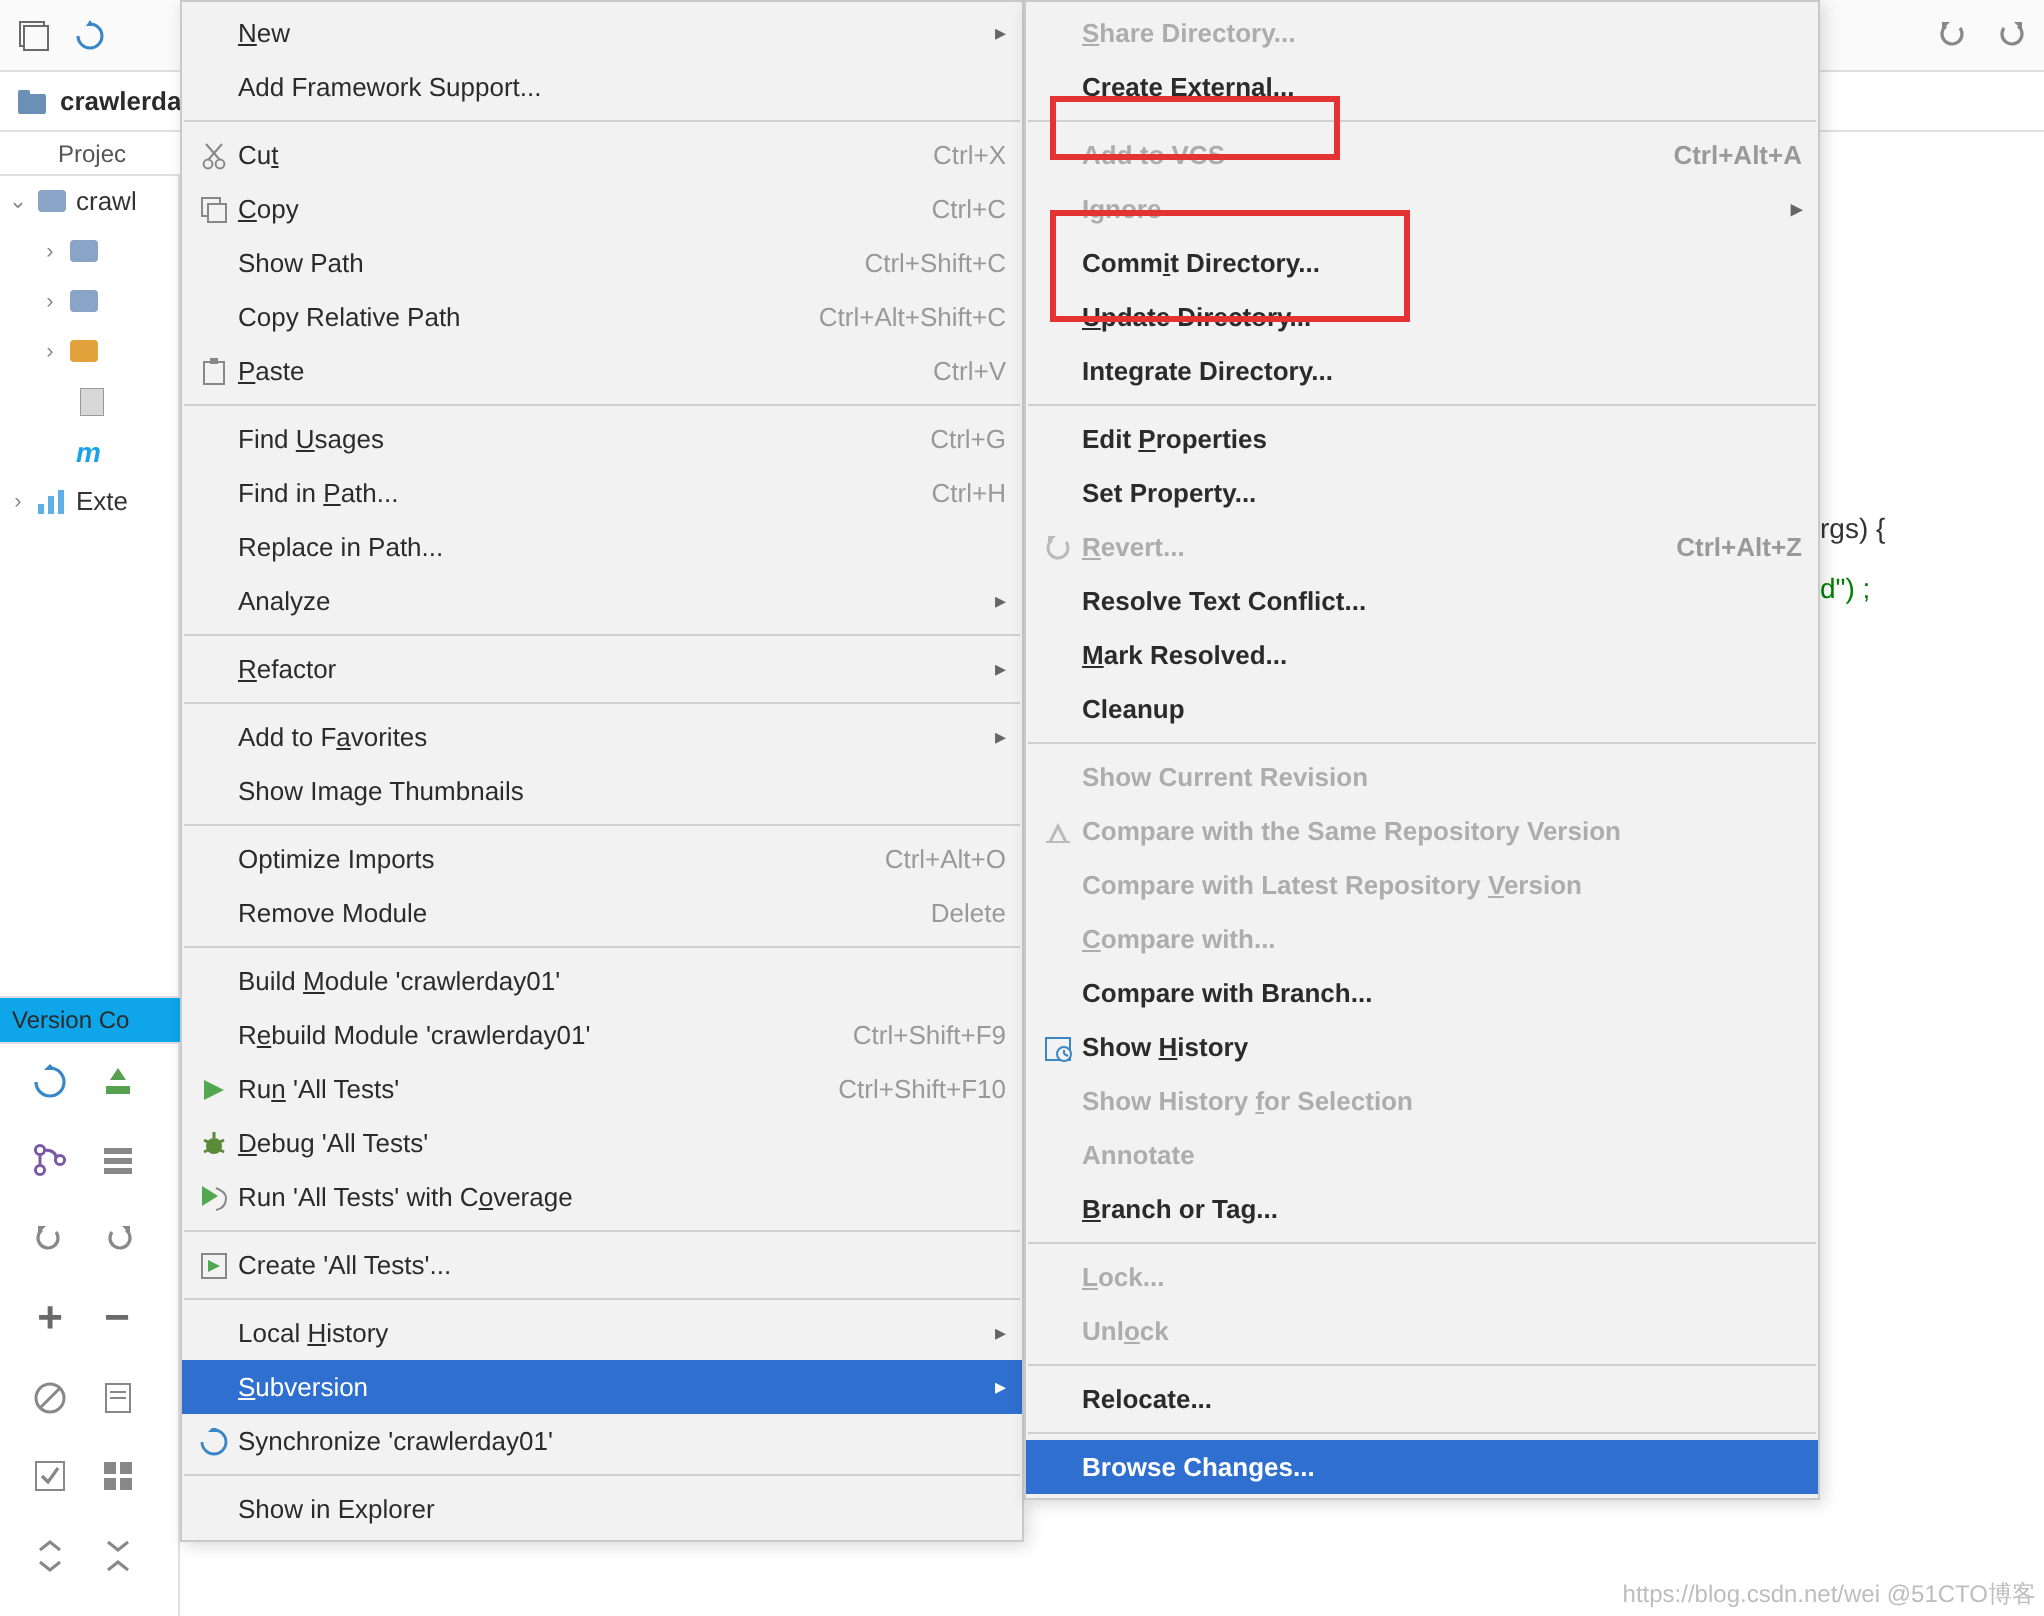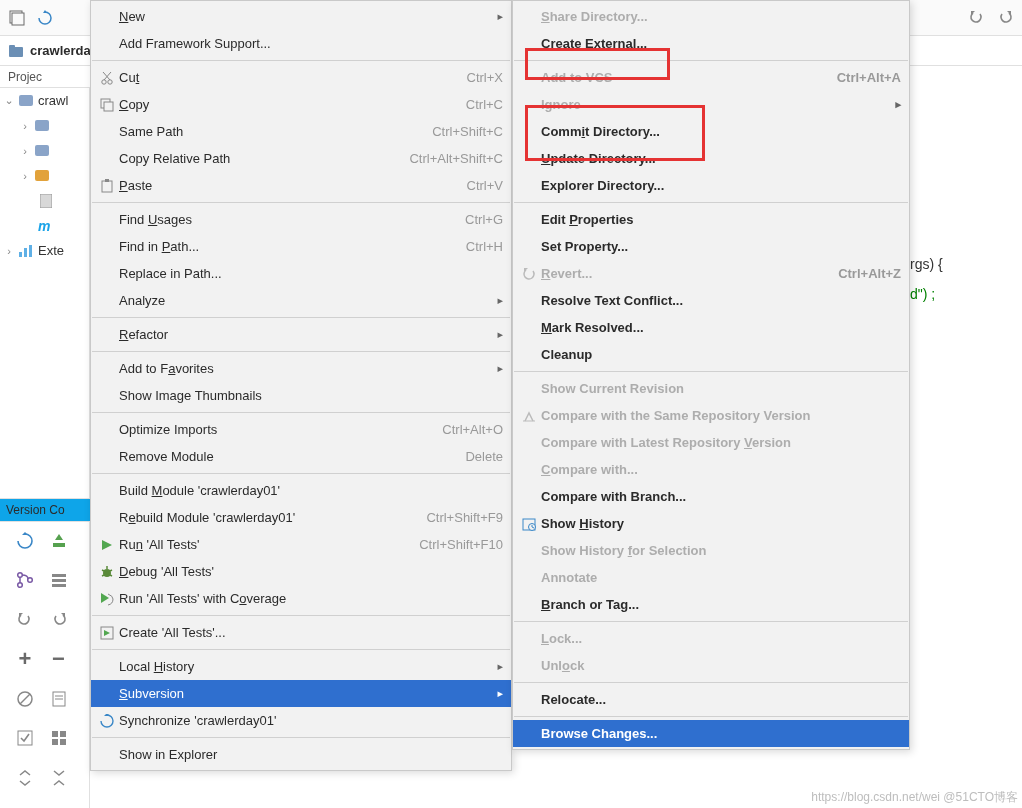--- a/index.html
+++ b/index.html
@@ -7,21 +7,21 @@
   :root { --border: #c9c9c9; --menu-bg: #f2f2f2; --sep: #d0d0d0; --disabled: #adadad; --shortcut: #999; --highlight-bg: #2f6fcf; --highlight-fg: #ffffff; --tool-border: #e0e0e0; --redbox: #e53333; }
 
   .toolbar-strip { position: absolute; top: 0; left: 0; right: 0; height: 36px; display: flex; align-items: center; gap: 10px; padding: 0 8px; border-bottom: 1px solid var(--tool-border); background: #fafafa; }
   .toolbar-strip .ico { width: 18px; height: 18px; display: inline-flex; align-items: center; justify-content: center; color: #6a6a6a; }
   .toolbar-strip .right { margin-left: auto; display: flex; gap: 10px; }
 
   .breadcrumb { position: absolute; top: 36px; left: 0; right: 0; height: 30px; display: flex; align-items: center; gap: 6px; padding: 0 8px; border-bottom: 1px solid var(--tool-border); background: #fff; }
   .breadcrumb .folder-ico { width: 16px; height: 16px; }
   .breadcrumb .crumb { font-weight: 700; }
 
-  .tabstrip { position: absolute; top: 66px; left: 0; width: 90px; height: 22px; border-bottom: 1px solid var(--tool-border); padding: 0 3px; display: flex; align-items: center; background: #fff; text-align: center; }
+  .tabstrip { position: absolute; top: 66px; left: 0; width: 90px; height: 22px; border-bottom: 1px solid var(--tool-border); padding: 0 24px; display: flex; align-items: center; background: #fff; text-align: center; }
   .tabstrip .tab { font-size: 12px; color: #555; padding: 2px 4px; border: 1px solid transparent; }
 
   .project-tree { position: absolute; top: 88px; left: 0; width: 90px; bottom: 310px; border-right: 1px solid var(--tool-border); background: #fff; }
   .tree-row { display: flex; align-items: center; height: 25px; padding-left: 4px; color: #333; font-size: 13px; gap: 4px; }
   .tree-row.indent1 { padding-left: 20px; }
   .tree-row .exp { width: 10px; text-align: center; color: #888; font-size: 11px; }
   .tree-row .fico { width: 16px; height: 16px; display: inline-flex; align-items: center; justify-content: center; }
   .tree-row .lbl { white-space: nowrap; overflow: hidden; }
   .folder-mini { width: 14px; height: 11px; background: #8aa4c8; border-radius: 2px; position: relative; }
   .folder-mini.orange { background: #e2a23b; }
@@ -278,21 +278,21 @@
         <svg width="14" height="14">
           <rect x="1" y="1" width="9" height="9" fill="none" stroke="#888"></rect>
           <rect x="4" y="4" width="9" height="9" fill="#f2f2f2" stroke="#888"></rect>
         </svg>
       </span>
       <span class="label"><u>C</u>opy</span>
       <span class="shortcut">Ctrl+C</span>
     </div>
   <div class="mi">
       <span class="iconcol"></span>
-      <span class="label">Same Path</span>
+      <span class="label">Show Path</span>
       <span class="shortcut">Ctrl+Shift+C</span>
     </div>
   <div class="mi">
       <span class="iconcol"></span>
       <span class="label">Copy Relative Path</span>
       <span class="shortcut">Ctrl+Alt+Shift+C</span>
     </div>
   <div class="mi">
       <span class="iconcol">
         <svg width="14" height="14">
@@ -451,21 +451,21 @@
   <div class="mi">
       <span class="iconcol"></span>
       <span class="label">Comm<u>i</u>t Directory...</span>
     </div>
   <div class="mi">
       <span class="iconcol"></span>
       <span class="label"><u>U</u>pdate Directory...</span>
     </div>
   <div class="mi">
       <span class="iconcol"></span>
-      <span class="label">Explorer Directory...</span>
+      <span class="label">Integrate Directory...</span>
     </div>
   <div class="sep"></div>
   <div class="mi">
       <span class="iconcol"></span>
       <span class="label">Edit <u>P</u>roperties</span>
     </div>
   <div class="mi">
       <span class="iconcol"></span>
       <span class="label">Set Property...</span>
     </div>

